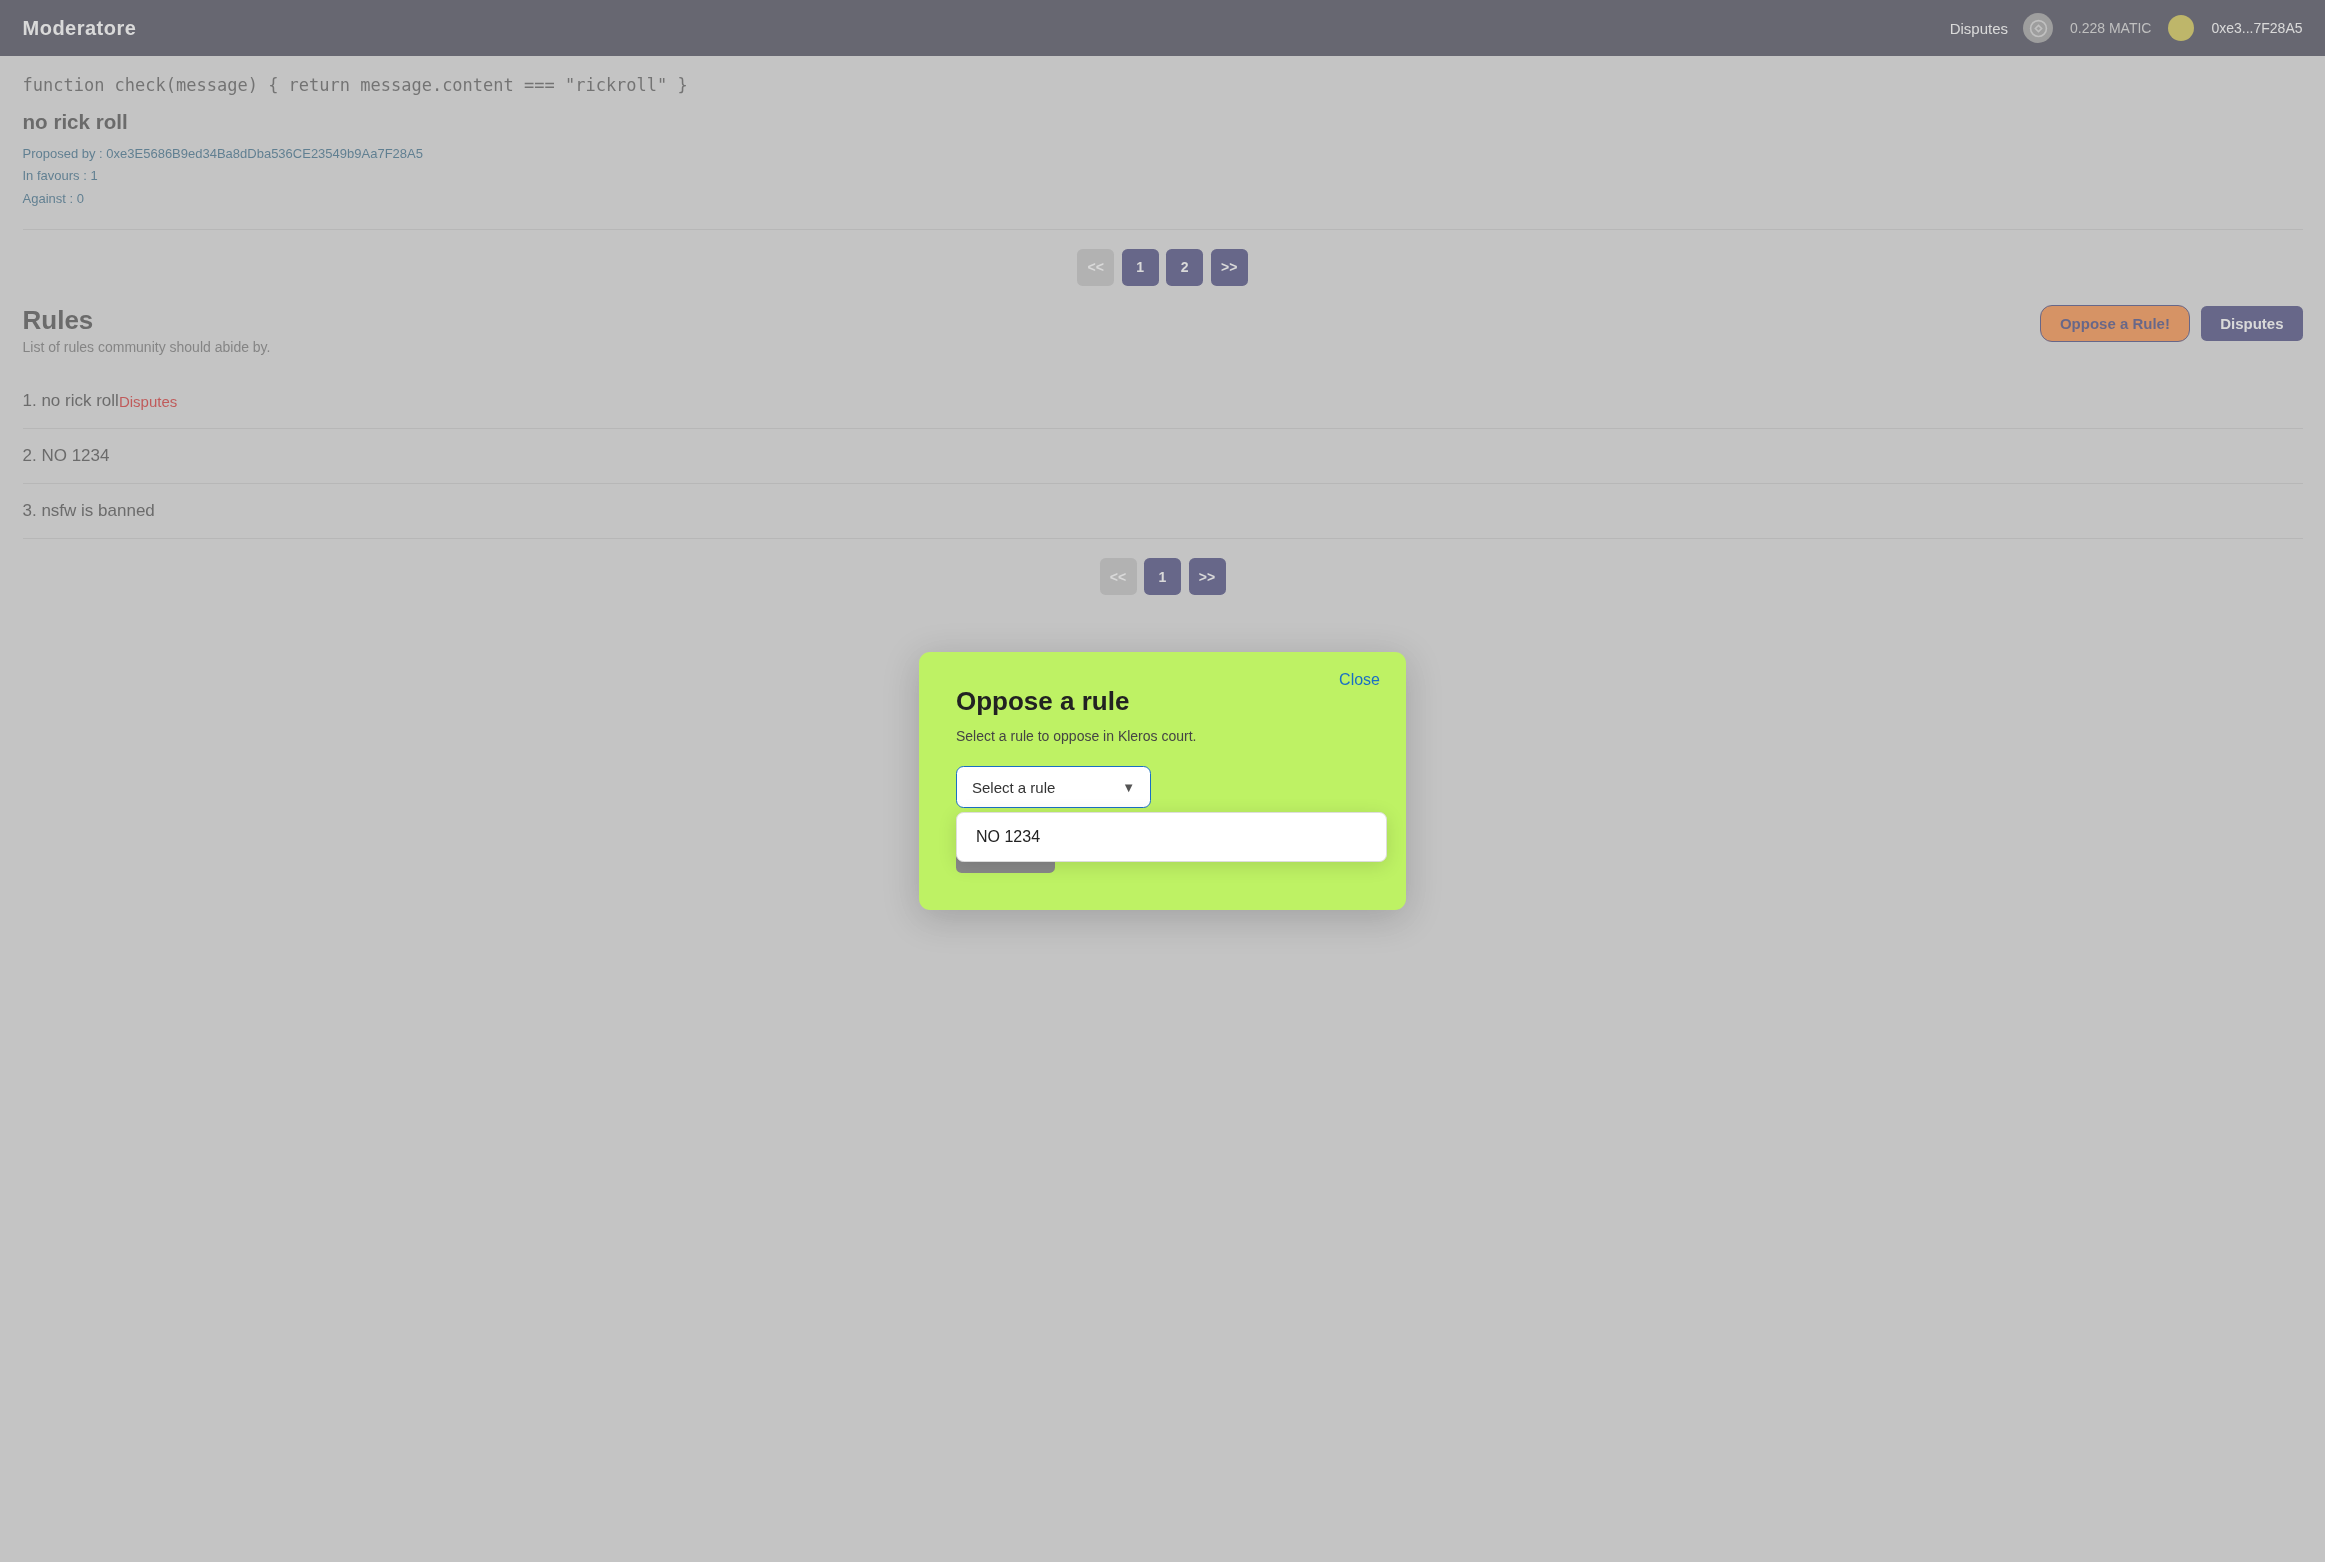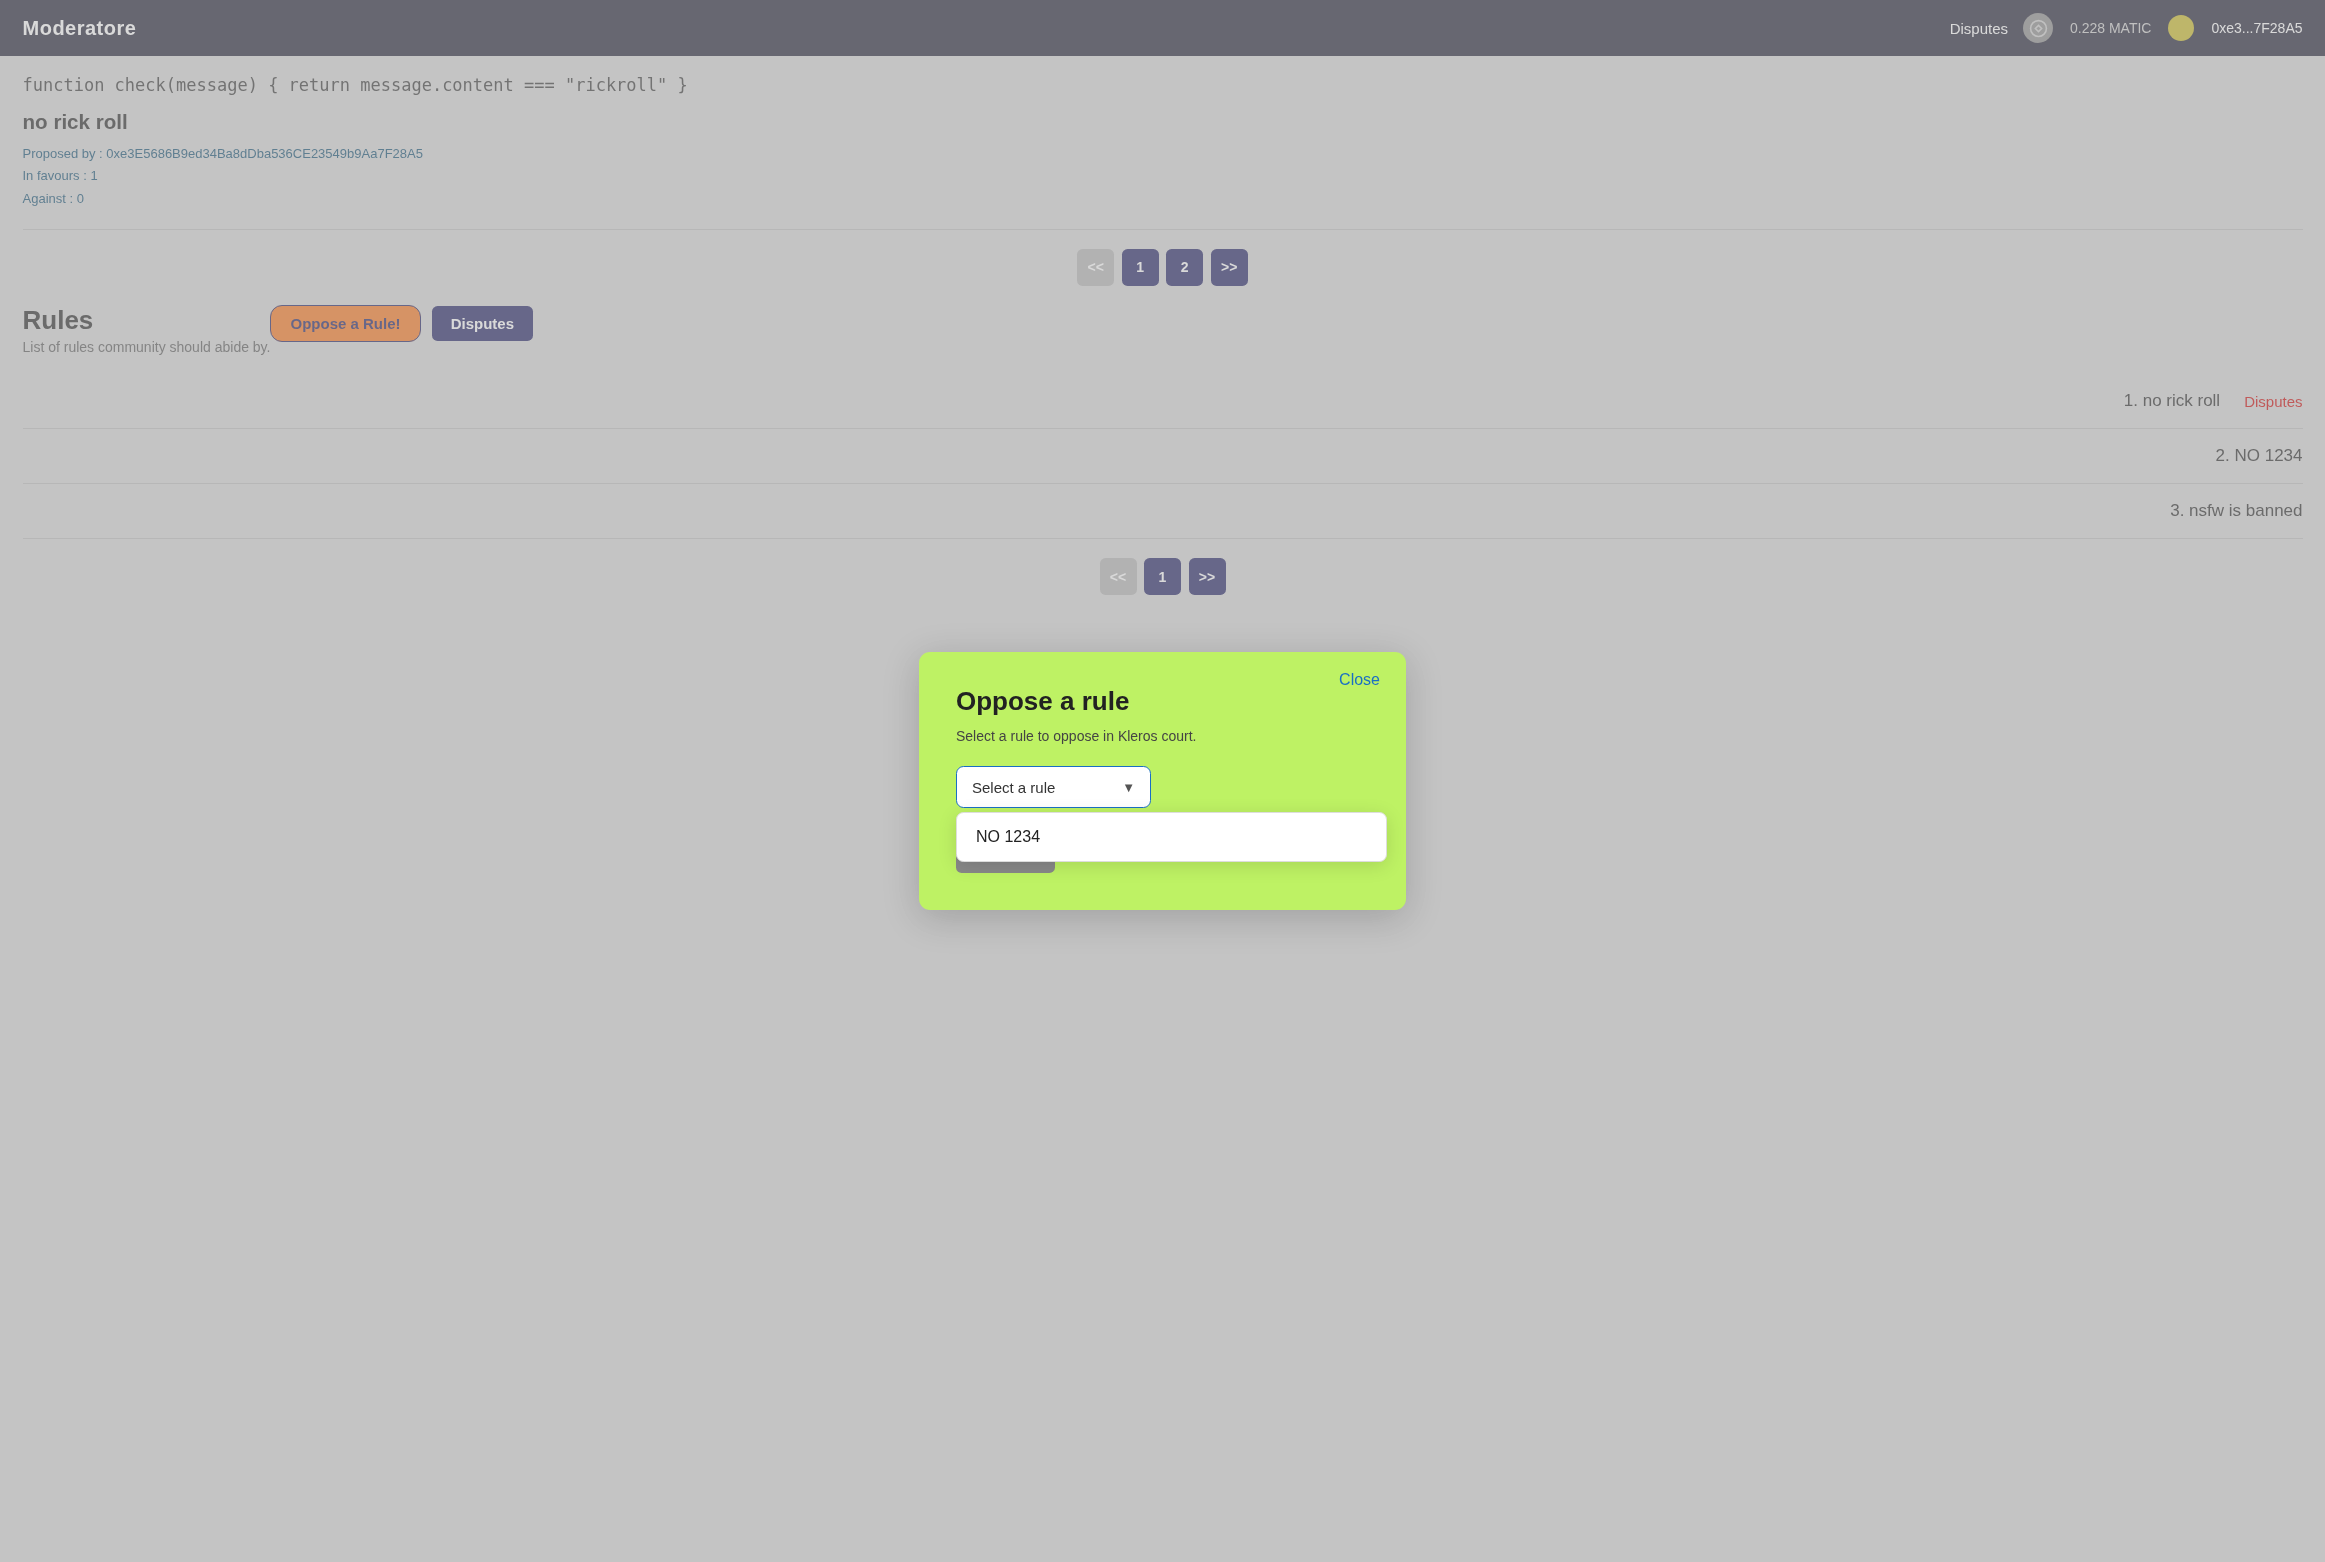--- a/index.html
+++ b/index.html
@@ -132,21 +132,21 @@
       color: #fff;
     }
     .page-btn.nav {
       background: #1a1a5e;
       color: #fff;
     }
 
     
     .rules-header {
       display: flex;
-      justify-content: flex-start;
+      justify-content: space-between;
       align-items: flex-start;
       margin-bottom: 19px;
     }
     .rules-title-block {}
     .rules-title {
       font-size: 26px;
       font-weight: 700;
       color: #222;
     }
     .rules-subtitle {
@@ -176,25 +176,24 @@
       padding: 9.4px 19px;
       font-size: 15px;
       font-weight: 600;
       border-radius: 5.6px;
       cursor: pointer;
     }
 
     
     .rule-item {
       display: flex;
-      justify-content: flex-end;
+      justify-content: flex-start;
       align-items: center;
       padding: 17px 0;
       border-bottom: 0.9px solid #bbb;
-      gap: 24px;
     }
     .rule-text {
       font-size: 17px;
       color: #222;
     }
     .rule-status-disputed {
       color: #cc0000;
       font-size: 15px;
       font-weight: 500;
     }

